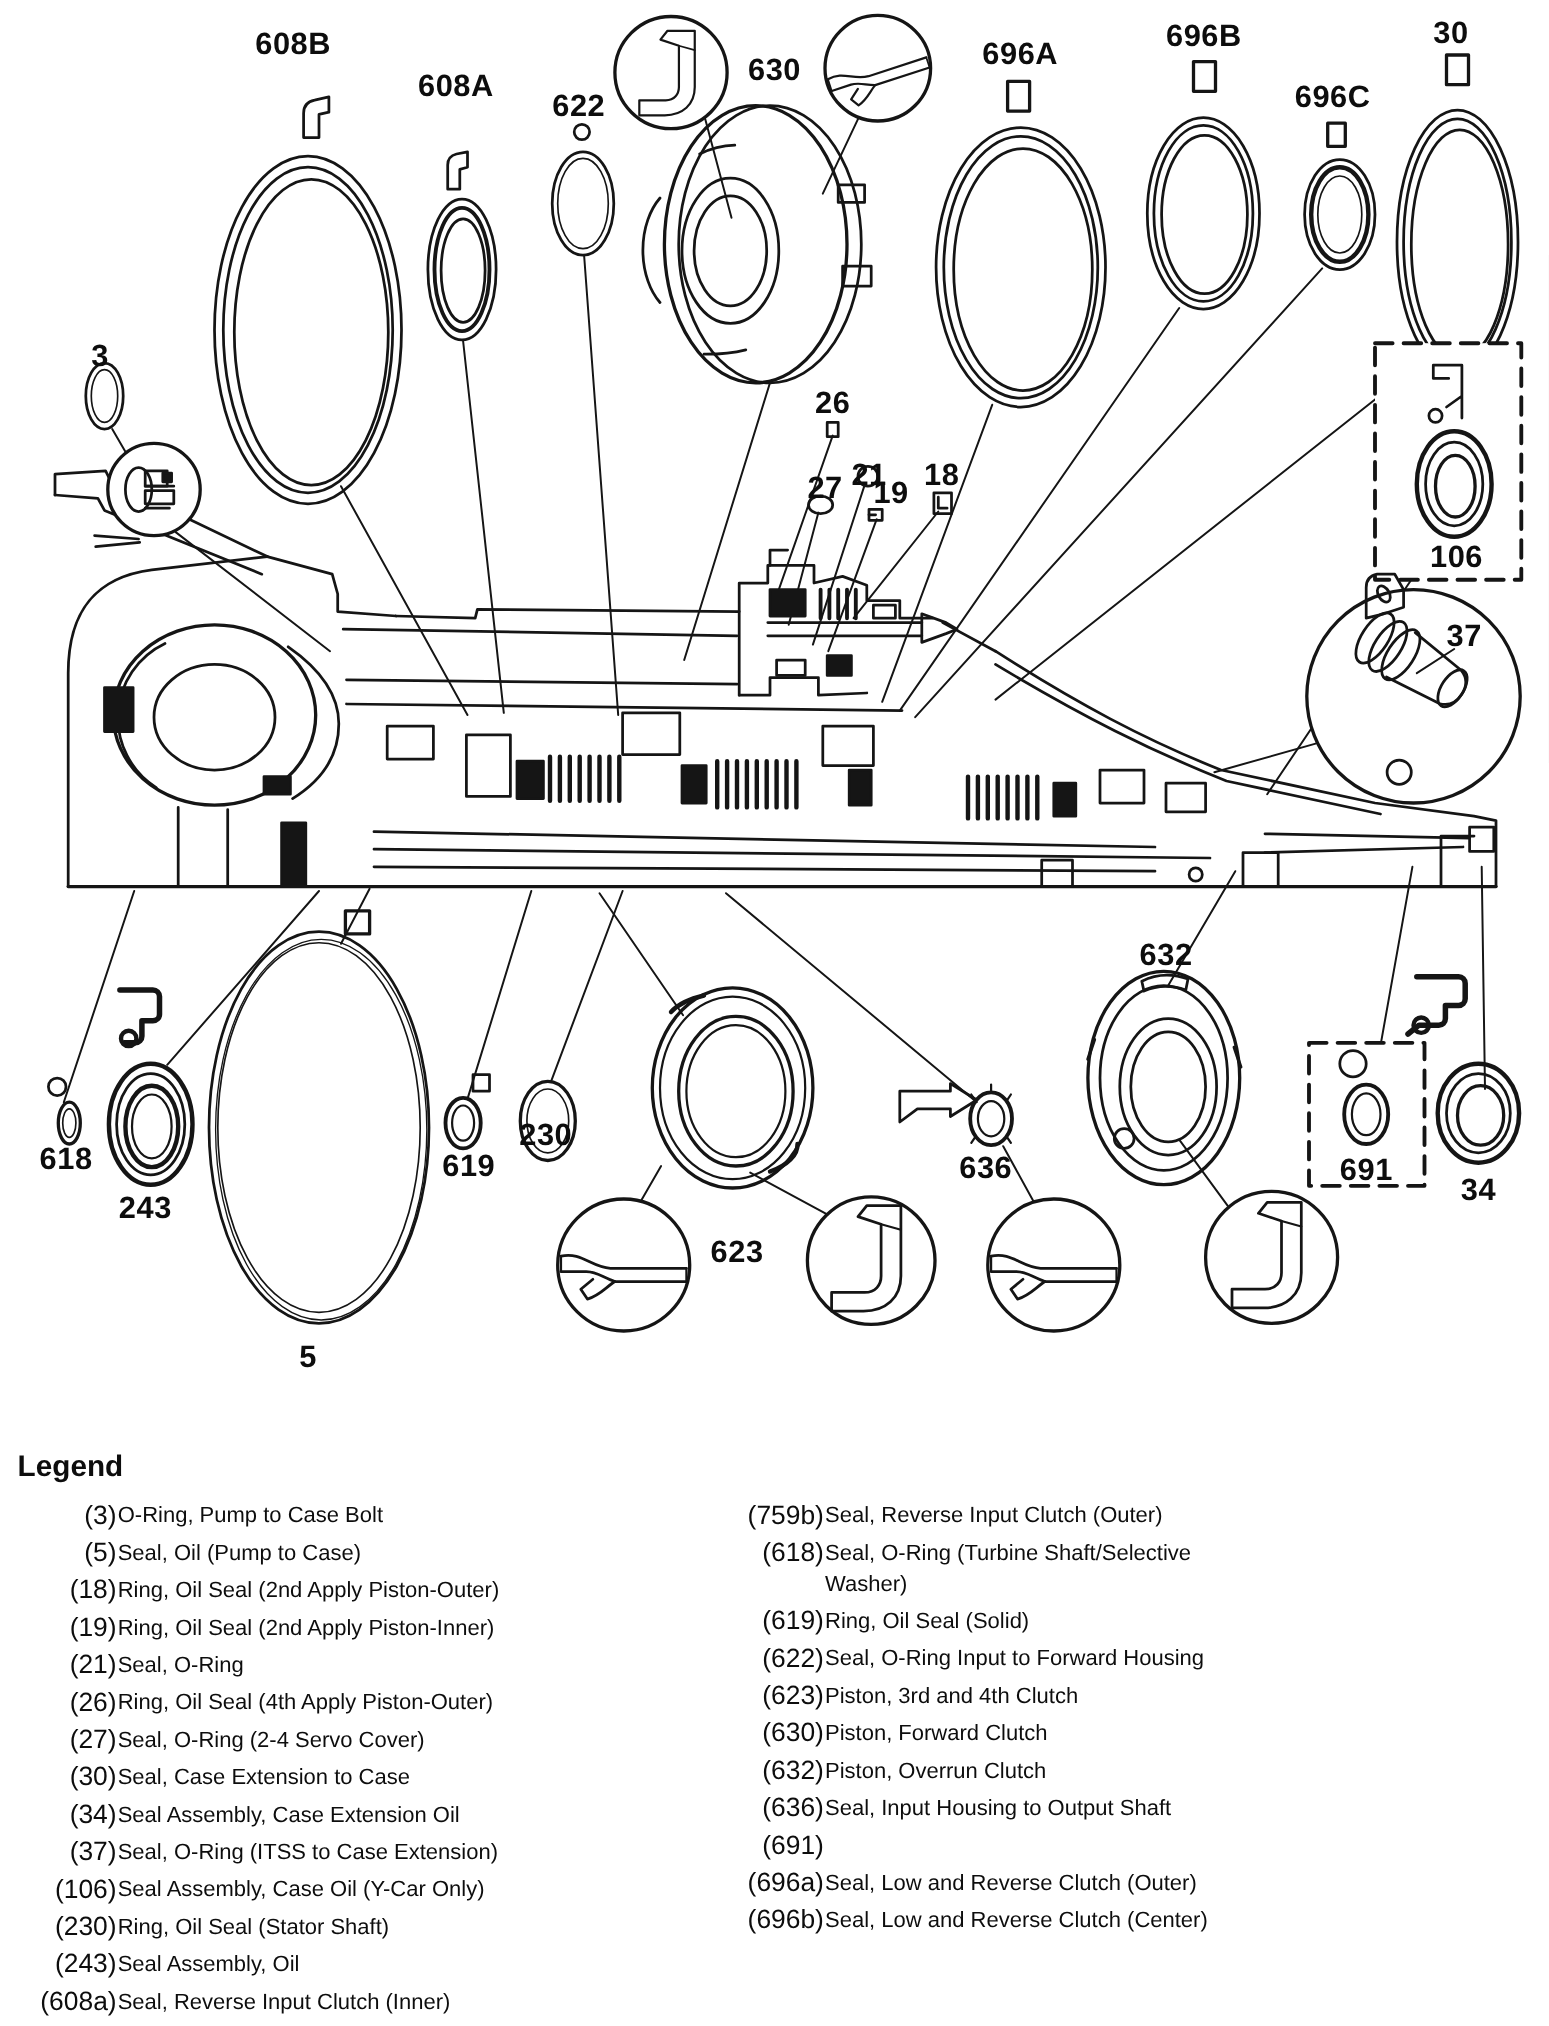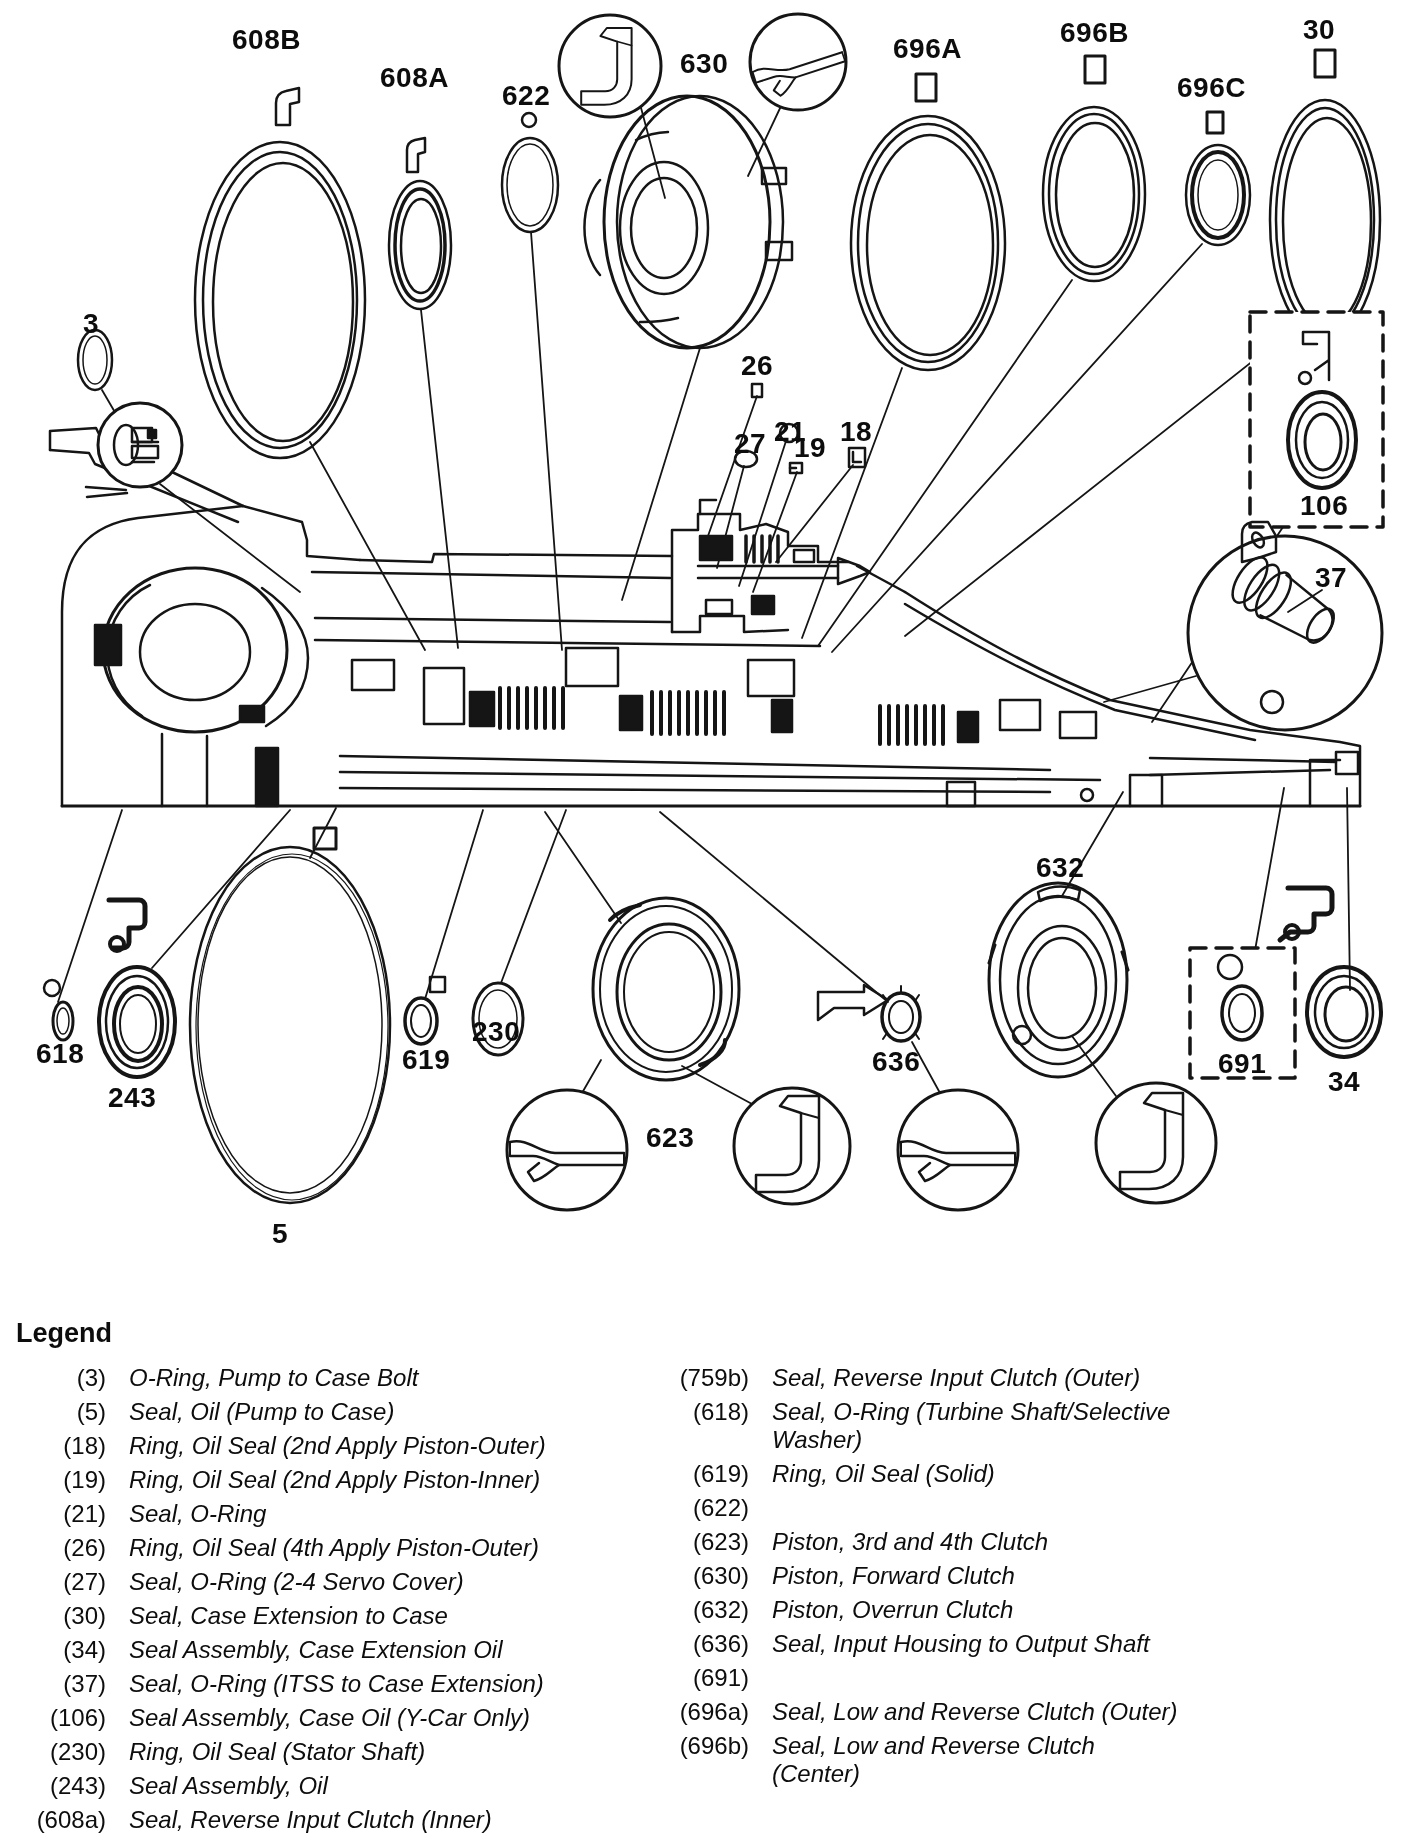--- a/index.html
+++ b/index.html
@@ -9,21 +9,21 @@
   .plabel{position:absolute;font-size:28px;font-weight:700;letter-spacing:.5px;
           white-space:nowrap;color:#0d0d0d;}
   .legend{position:absolute;left:0;top:0;width:100%;}
   .legend-heading{position:absolute;left:16px;top:1318px;font-size:27px;font-weight:700;text-align:right;}
   .legend-col{position:absolute;top:1364px;display:flex;flex-direction:column;}
   .legend-col-left{left:28px;width:600px;}
   .legend-col-right{left:652px;width:530px;}
   .legend-row{display:flex;align-items:flex-start;margin-bottom:6px;line-height:28px;}
   .lnum{flex:0 0 78px;text-align:right;font-size:24px;}
   .legend-col-right .lnum{flex:0 0 97px;}
-  .ldesc{margin-left:23px;font-size:24px;max-width:455px;font-style:italic;}
+  .ldesc{margin-left:1px;font-size:20px;max-width:455px;}
   .legend-col-right .ldesc{max-width:408px;}
   svg *{vector-effect:none;}
 </style>
 </head>
 <body>
 
 <div class="page">
 
 <svg class="art" width="1408" height="1842" viewBox="0 0 1408 1842" fill="none" stroke="#151515" stroke-width="2.5" stroke-linecap="round" stroke-linejoin="round">
 
@@ -457,20 +457,21 @@
     <div class="legend-row">
           <span class="lnum">(618)</span>
           <span class="ldesc">Seal, O-Ring (Turbine Shaft/Selective Washer)</span>
         </div>
     <div class="legend-row">
           <span class="lnum">(619)</span>
           <span class="ldesc">Ring, Oil Seal (Solid)</span>
         </div>
     <div class="legend-row">
           <span class="lnum">(622)</span>
+          <span class="ldesc">Seal, O-Ring Input to Forward Housing</span>
         </div>
     <div class="legend-row">
           <span class="lnum">(623)</span>
           <span class="ldesc">Piston, 3rd and 4th Clutch</span>
         </div>
     <div class="legend-row">
           <span class="lnum">(630)</span>
           <span class="ldesc">Piston, Forward Clutch</span>
         </div>
     <div class="legend-row">

